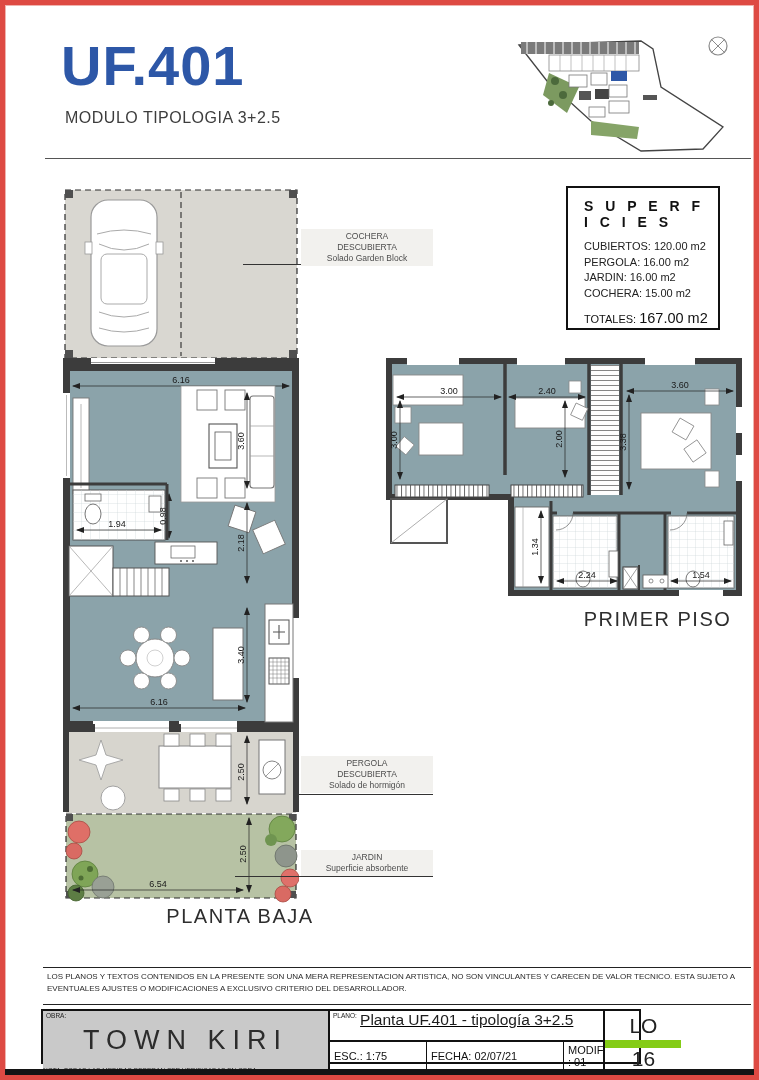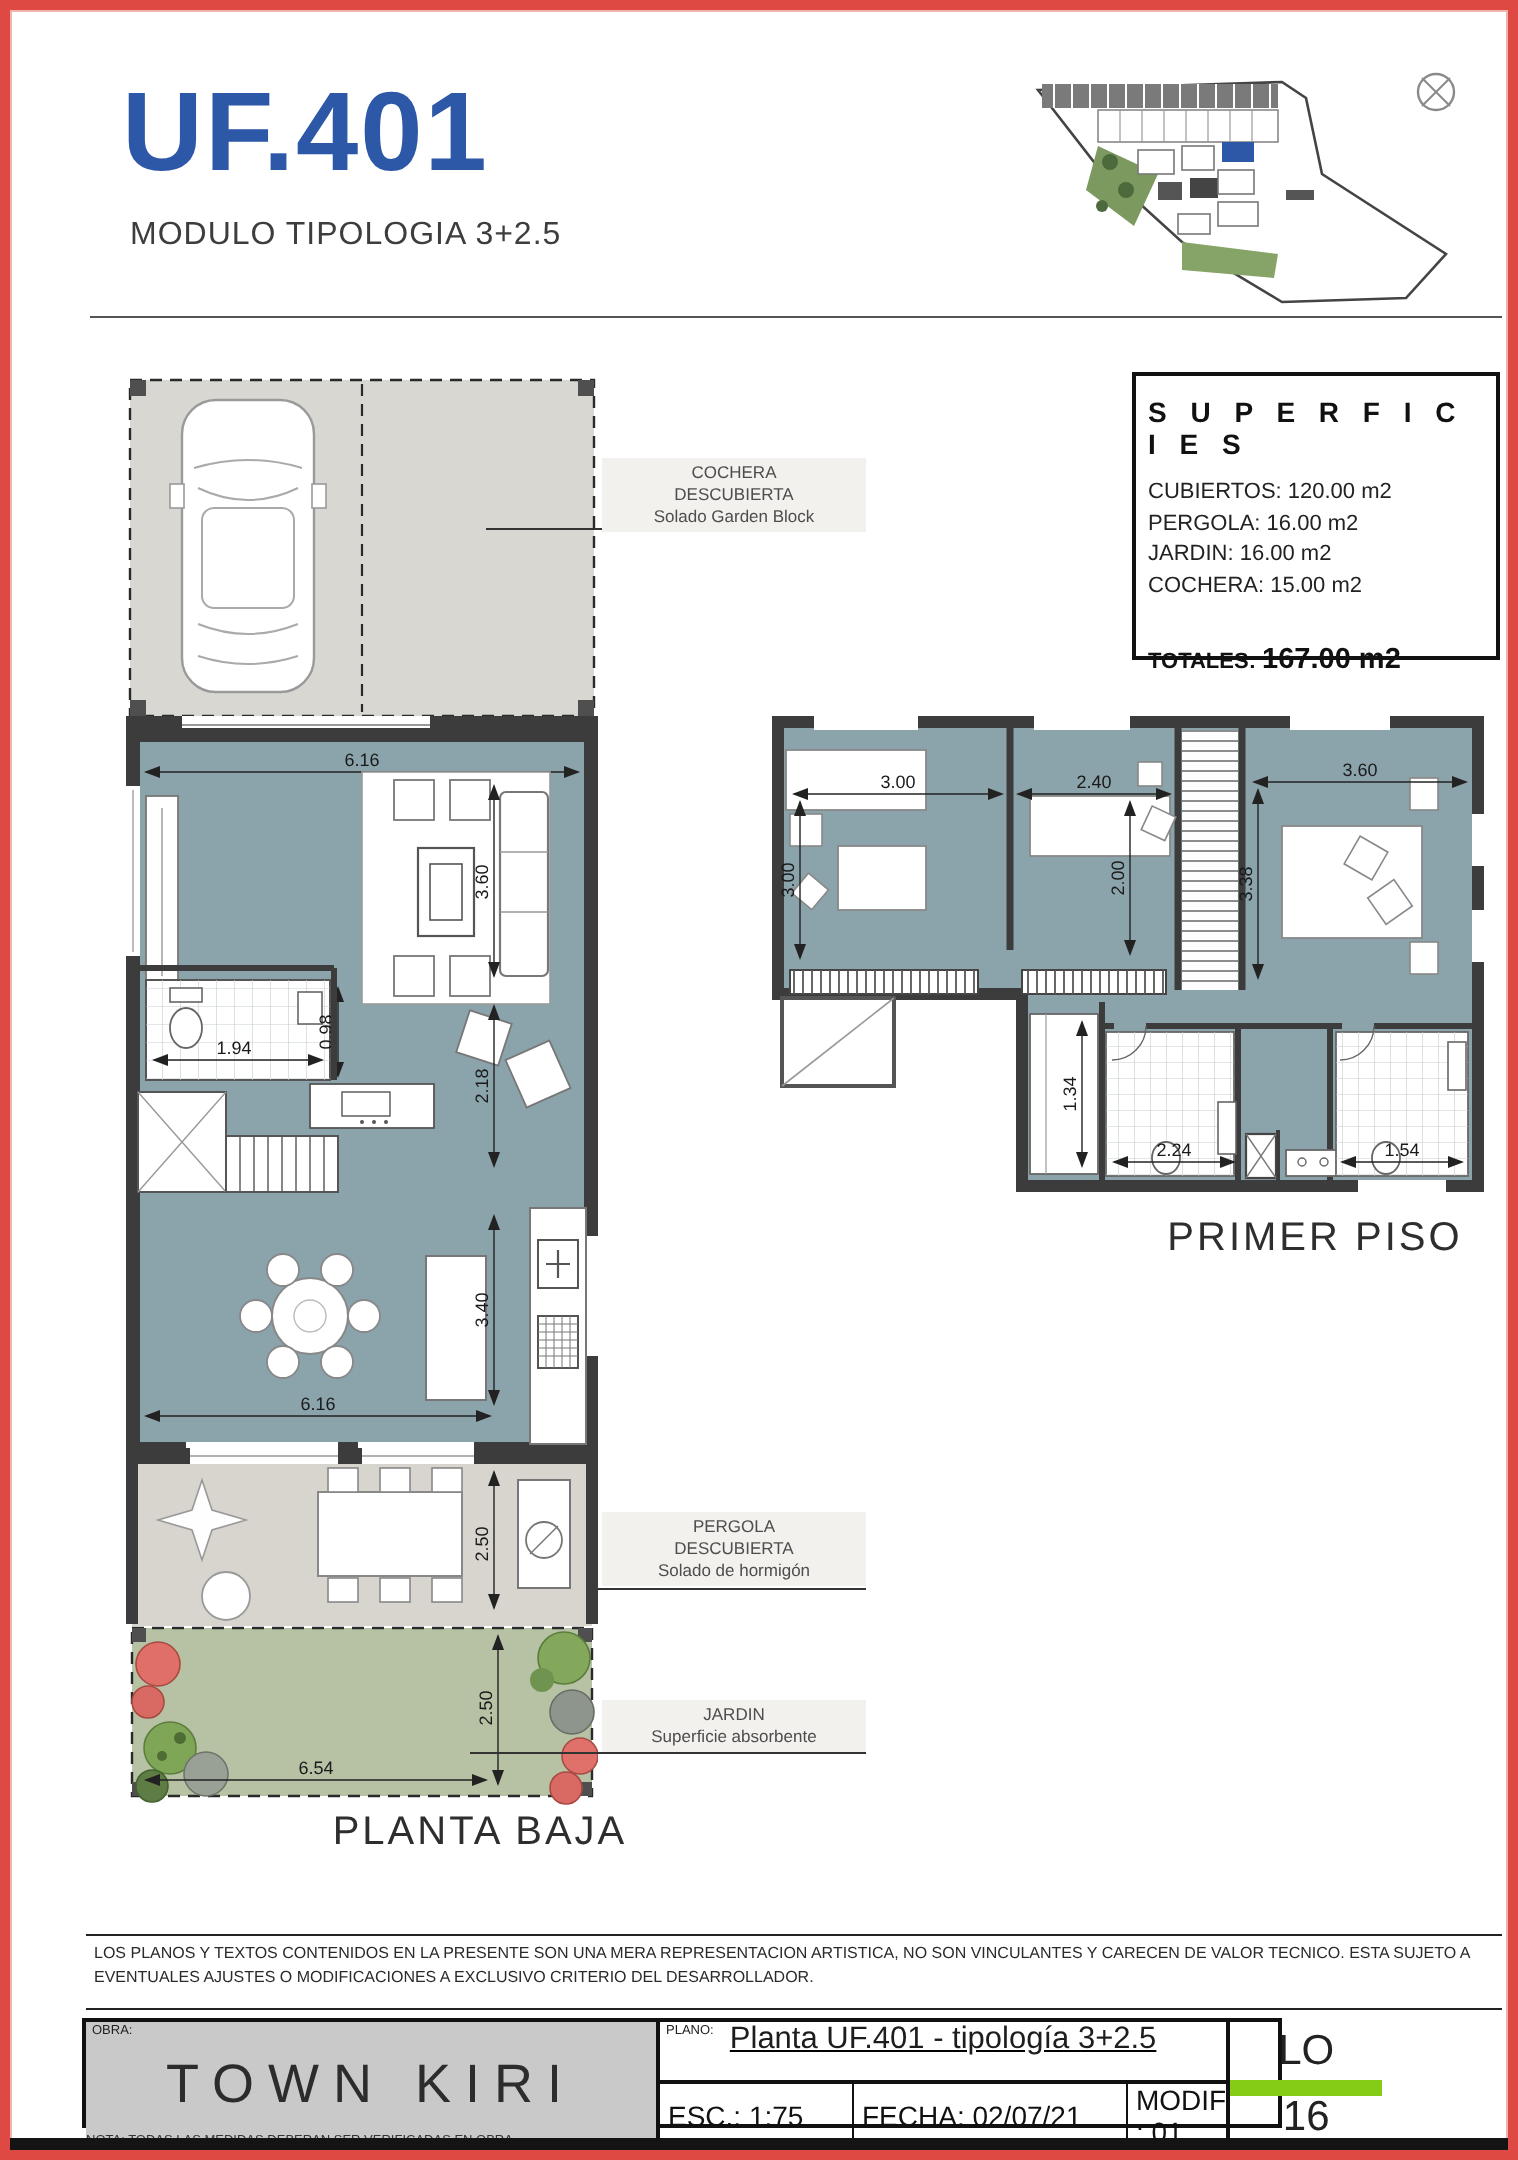--- a/index.html
+++ b/index.html
@@ -7,41 +7,41 @@
   .sheet {
     position:relative; width:759px; height:1080px; background:#ffffff;
     border:5px solid var(--border_red,#de4a43);
     box-shadow: inset 0 0 0 1px #f0b3ae;
     overflow:hidden;
   }
   .abs { position:absolute; }
   .unit-title { left:56px; top:28px; font-size:56px; font-weight:bold; letter-spacing:1px; color:var(--accent_blue,#2d57a7); }
   .unit-sub { left:60px; top:104px; font-size:16px; letter-spacing:0.5px; color:#3d3d3d; }
   .hr-top { left:40px; top:153px; width:706px; border-top:1.6px solid #555; }
-  .superficies { left:561px; top:181px; width:184px; height:144px; border:2px solid #111; padding:10px 9px 8px 6px; background:#fff; }
+  .superficies { left:561px; top:181px; width:154px; height:144px; border:2px solid #111; padding:10px 9px 8px 16px; background:#fff; }
   .superficies .s-title { font-size:14px; font-weight:bold; letter-spacing:4px; color:#111; margin-bottom:9px; }
   .superficies .s-item { font-size:11px; color:#222; line-height:15.5px; }
-  .superficies .s-total { margin-top:21px; font-size:11px; font-weight:bold; color:#111; }
+  .superficies .s-total { margin-top:9px; font-size:11px; font-weight:normal; color:#111; }
   .superficies .s-total .val { font-size:14.5px; }
   .plan-label { font-size:20px; letter-spacing:1.5px; color:#2e2e2e; text-align:center; }
   .anno { text-align:center; font-size:8.5px; line-height:11px; color:#4d4d4d; background:#f2f1ee; padding:2px 3px; }
   .leader { height:0; border-top:1.3px solid #333; }
   .disc-rule { left:38px; width:708px; border-top:1px solid #222; }
   .disclaimer { left:42px; top:966px; width:700px; font-size:8px; line-height:1.45; color:#2a2a2a; }
   .titleblock { left:36px; top:1004px; width:600px; height:55px; border:2px solid #111; display:grid; grid-template-columns:287px 1fr 78px; background:#fff; }
   .tb-obra { position:relative; background:#c9c9c9; border-right:2px solid #111; display:flex; align-items:center; justify-content:center; }
   .tb-obra .cell-label { position:absolute; top:1px; left:3px; }
   .cell-label { font-size:6.5px; color:#222; }
   .tb-obra .obra-name { font-size:27px; letter-spacing:7px; color:#2c2c2c; }
   .tb-mid { display:flex; flex-direction:column; }
   .tb-plano { position:relative; height:29px; display:flex; align-items:flex-start; justify-content:center;text-decoration:underline; }
   .tb-plano .cell-label { position:absolute; top:1px; left:3px; }
   .tb-plano .plano-title { font-size:15.5px; color:#1d1d1d; }
   .tb-row2 { flex:1; border-top:2px solid #111; display:grid; grid-template-columns:97px 137px 1fr; }
-  .tb-row2 > div { border-right:1.5px solid #111; font-size:14px; color:#111; display:flex; align-items:center; padding-left:4px; }
+  .tb-row2 > div { border-right:1.5px solid #111; font-size:11px; color:#111; display:flex; align-items:center; padding-left:4px; }
   .tb-row2 > div:last-child { border-right:none; }
   .tb-sheet { border-left:2px solid #111; display:flex; flex-direction:column; text-align:center; }
   .tb-sheet .lo { height:29px; font-size:21px; color:#222; line-height:29px; }
   .tb-sheet .n16 { flex:1; border-top:8px solid #84cc16; font-size:21px; color:#222; line-height:22px; }
   .footnote { left:38px; top:1061.5px; font-size:6.5px; color:#333; }
   .bottom-bar { left:0; bottom:0; width:749px; height:6px; background:#141414; }
   svg text { font-family:"Liberation Sans", sans-serif; }
   .dt { font-size:9px; fill:#1a1a1a; text-anchor:middle; }
   .dim { stroke:#222; stroke-width:0.7; }
 </style>

